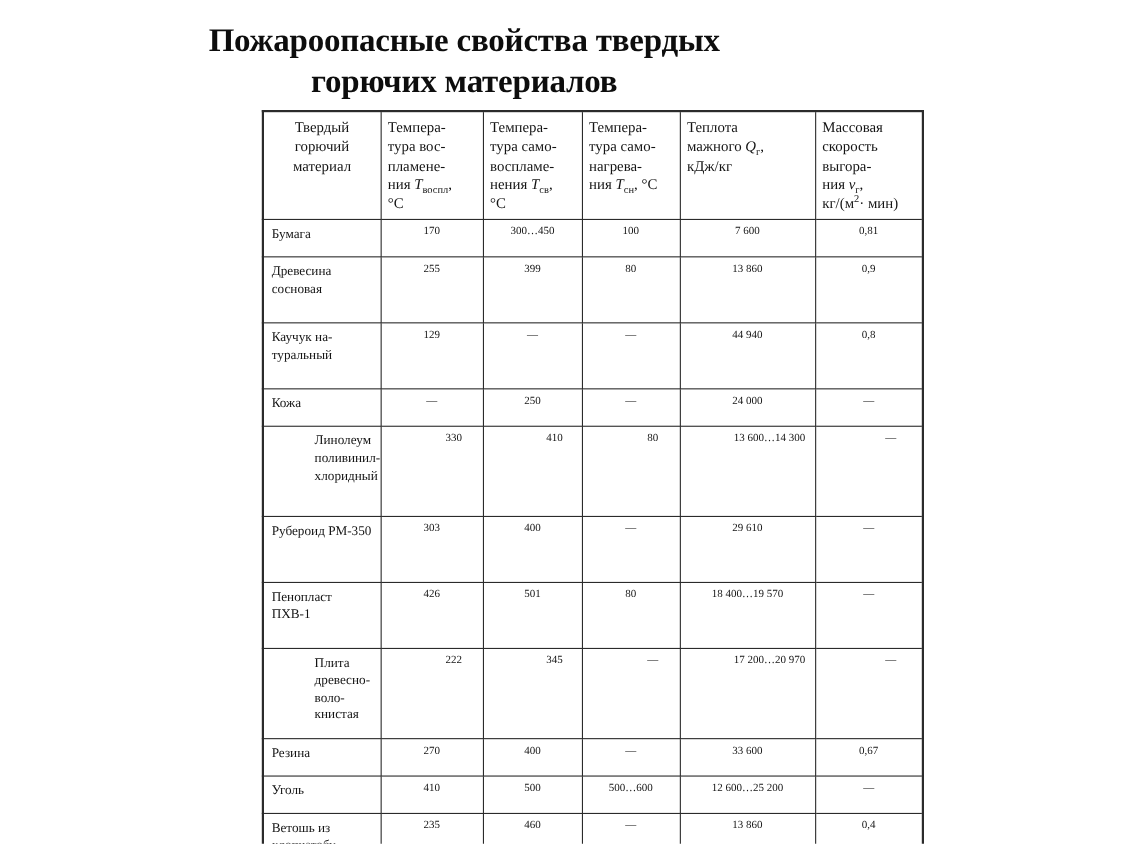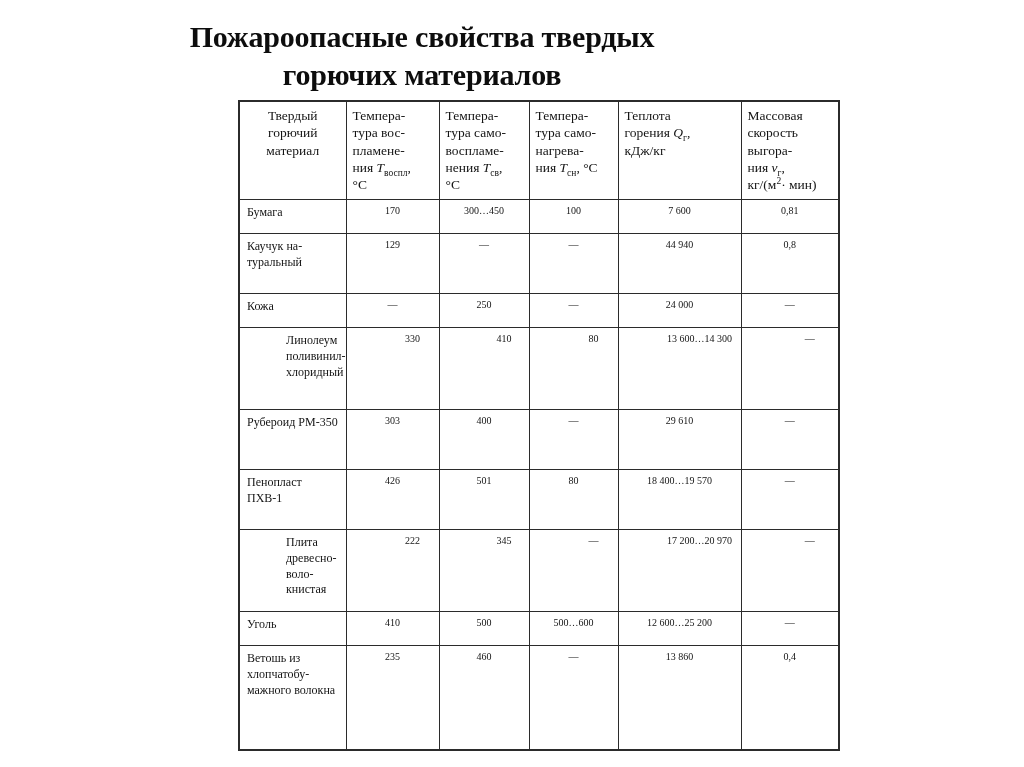--- a/index.html
+++ b/index.html
@@ -172,21 +172,21 @@
             <span>Темпера-</span><br>
             <span>тура само-</span><br>
             <span>нагрева-</span><br>
             <span class="nb"><span>ния</span>
             <span class="ital">T</span><span class="sub">сн</span>,
             <span>°C</span></span>
           </th>
 
           <th>
             <span>Теплота</span><br>
-            <span class="nb"><span>горения</span>
+            <span class="nb"><span>мажного</span>
             <span class="ital">Q</span><span class="sub">г</span>,</span><br>
             <span>кДж/кг</span>
           </th>
 
           <th>
             <span>Массовая</span><br>
             <span>скорость</span><br>
             <span>выгора-</span><br>
             <span class="nb"><span>ния</span>
             <span class="ital">v</span><span class="sub">г</span>,</span><br>
@@ -198,20 +198,28 @@
       <tbody>
         <tr class="h1">
           <td class="name">Бумага</td>
           <td class="val">170</td>
           <td class="val">300…450</td>
           <td class="val">100</td>
           <td class="val">7 600</td>
           <td class="val">0,81</td>
         </tr>
 
+        <tr class="h2">
+          <td class="name">Древесина сосновая</td>
+          <td class="val">255</td>
+          <td class="val">399</td>
+          <td class="val">80</td>
+          <td class="val">13 860</td>
+          <td class="val">0,9</td>
+        </tr>
 
         <tr class="h2">
           <td class="name">Каучук на­туральный</td>
           <td class="val">129</td>
           <td class="val">—</td>
           <td class="val">—</td>
           <td class="val">44 940</td>
           <td class="val">0,8</td>
         </tr>
 
@@ -253,20 +261,28 @@
 
         <tr class="h3">
           <td class="name">Плита дре­весно-воло­книстая</td>
           <td class="val">222</td>
           <td class="val">345</td>
           <td class="val">—</td>
           <td class="val">17 200…20 970</td>
           <td class="val">—</td>
         </tr>
 
+        <tr class="h1">
+          <td class="name">Резина</td>
+          <td class="val">270</td>
+          <td class="val">400</td>
+          <td class="val">—</td>
+          <td class="val">33 600</td>
+          <td class="val">0,67</td>
+        </tr>
 
         <tr class="h1">
           <td class="name">Уголь</td>
           <td class="val">410</td>
           <td class="val">500</td>
           <td class="val">500…600</td>
           <td class="val">12 600…25 200</td>
           <td class="val">—</td>
         </tr>
 

